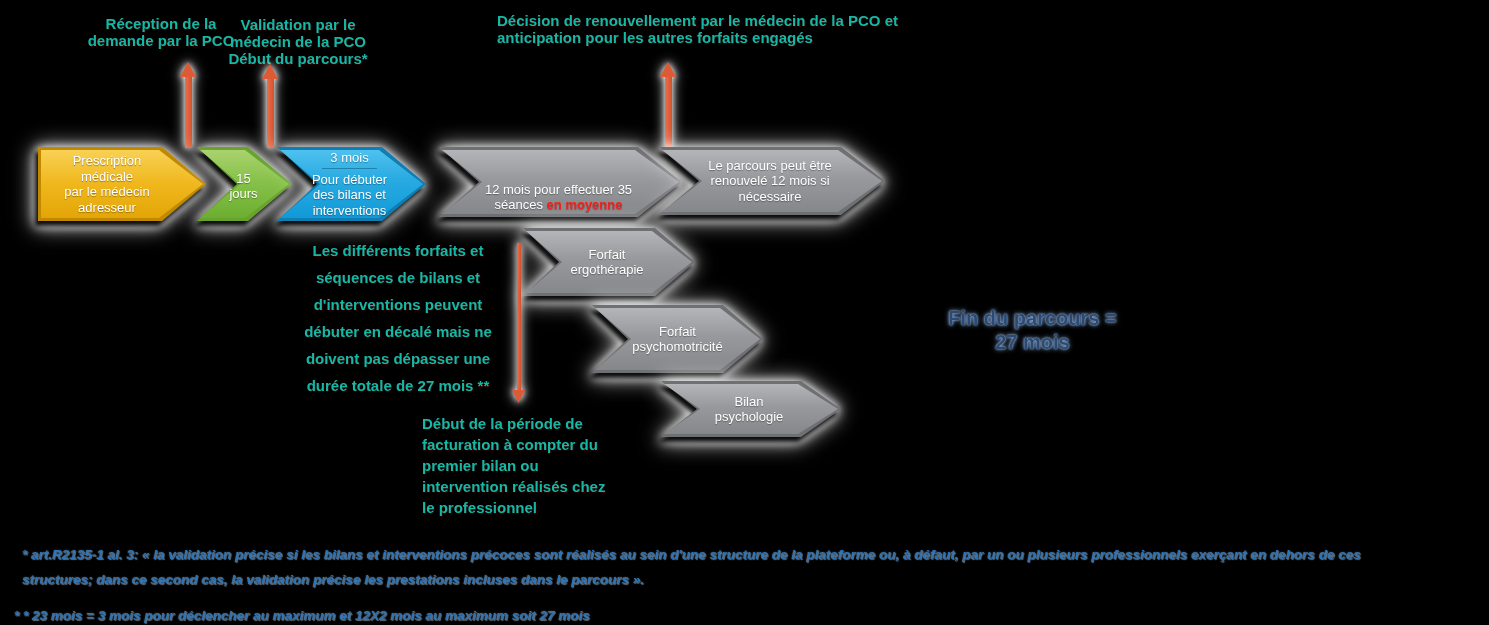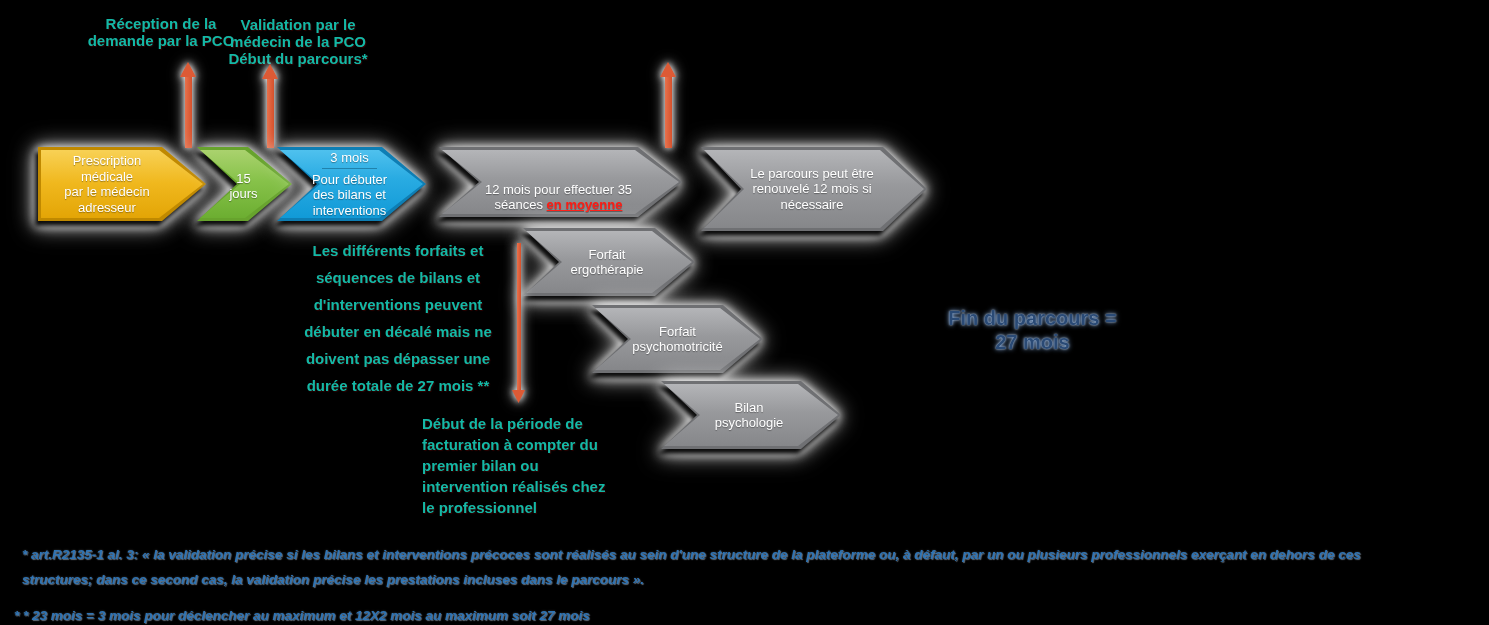--- a/index.html
+++ b/index.html
@@ -29,21 +29,21 @@
   .chev.first .label{padding:0 40px 0 10px;}
   .fill-yellow-outer{background:#c08900;}
   .fill-yellow{background:linear-gradient(180deg,#f8d155 0%,#f0b81e 48%,#e3a506 100%);}
   .fill-green-outer{background:#67a32d;}
   .fill-green{background:linear-gradient(180deg,#aad26e 0%,#87c24a 45%,#6cae31 100%);}
   .fill-blue-outer{background:#0e7eb4;}
   .fill-blue{background:linear-gradient(180deg,#4fc1ee 0%,#29abe2 42%,#119ad7 100%);}
   .fill-gray-outer{background:#6f7073;}
   .fill-gray{background:linear-gradient(180deg,#b4b5b8 0%,#98999c 45%,#86878a 100%);}
   .divider{width:72%;height:1px;background:rgba(6,70,100,.45);margin:2px 0 3px 0;}
-  .hl-red{color:#ff1a12;font-weight:bold;text-decoration:underline;}
+  .hl-red{color:#ff1a12;font-weight:bold;}
   
   .red-note{
     position:absolute;color:#14b8a6;font-weight:bold;font-size:15px;
     line-height:17px;white-space:pre-line;
     text-shadow:1px 1px 1px rgba(90,0,0,.55);
   }
   .center{text-align:center;}
   
   .v-arrow{position:absolute;
     filter:drop-shadow(0 0 3px rgba(255,255,255,.95)) drop-shadow(0 0 6px rgba(255,255,255,.7));}
@@ -69,20 +69,22 @@
 </head>
 <body>
 
 <div id="canvas">
 
   <div class="red-note center" style="left:75px;top:15px;width:172px;">Réception de la
 demande par la PCO</div>
   <div class="red-note center" style="left:212px;top:16px;width:172px;">Validation par le
 médecin de la PCO
 Début du parcours*</div>
+  <div class="red-note" style="left:497px;top:12px;width:420px;">Décision de renouvellement par le médecin de la PCO et
+anticipation pour les autres forfaits engagés</div>
 
   <div class="v-arrow up" style="left:180px;top:62px;width:16px;height:86px;">
     <div class="head-up"></div>
     <div class="stem"></div>
   </div>
   <div class="v-arrow up" style="left:262px;top:64px;width:16px;height:84px;">
     <div class="head-up"></div>
     <div class="stem"></div>
   </div>
   <div class="v-arrow up" style="left:660px;top:62px;width:16px;height:86px;">
@@ -127,21 +129,21 @@
     <div class="glow">
       <div class="outer poly fill-gray-outer"></div>
       <div class="inner poly fill-gray"></div>
     </div>
     <div class="label" style="display:block;padding-top:19px;">
       <span>12 mois pour effectuer 35
 séances </span><span class="hl-red">en moyenne</span>
     </div>
   </div>
 
-  <div class="chev" style="left:701px;top:147px;width:226px;height:84px;">
+  <div class="chev" style="left:659px;top:147px;width:226px;height:68px;">
     <div class="glow">
       <div class="outer poly fill-gray-outer"></div>
       <div class="inner poly fill-gray"></div>
     </div>
     <div class="label">Le parcours peut être
 renouvelé 12 mois si
 nécessaire</div>
   </div>
 
   <div class="chev" style="left:523px;top:228px;width:172px;height:68px;">
@@ -155,21 +157,21 @@
 
   <div class="chev" style="left:592px;top:305px;width:171px;height:68px;">
     <div class="glow">
       <div class="outer poly-sub fill-gray-outer"></div>
       <div class="inner poly-sub fill-gray"></div>
     </div>
     <div class="label" style="padding:0 30px 0 30px;">Forfait
 psychomotricité</div>
   </div>
 
-  <div class="chev" style="left:661px;top:381px;width:180px;height:68px;">
+  <div class="chev" style="left:661px;top:381px;width:180px;height:56px;">
     <div class="glow">
       <div class="outer poly-sub fill-gray-outer"></div>
       <div class="inner poly-sub fill-gray"></div>
     </div>
     <div class="label">Bilan
 psychologie</div>
   </div>
 
   <div class="red-note center" style="left:298px;top:237px;width:200px;line-height:27px;">Les différents forfaits et
 séquences de bilans et

